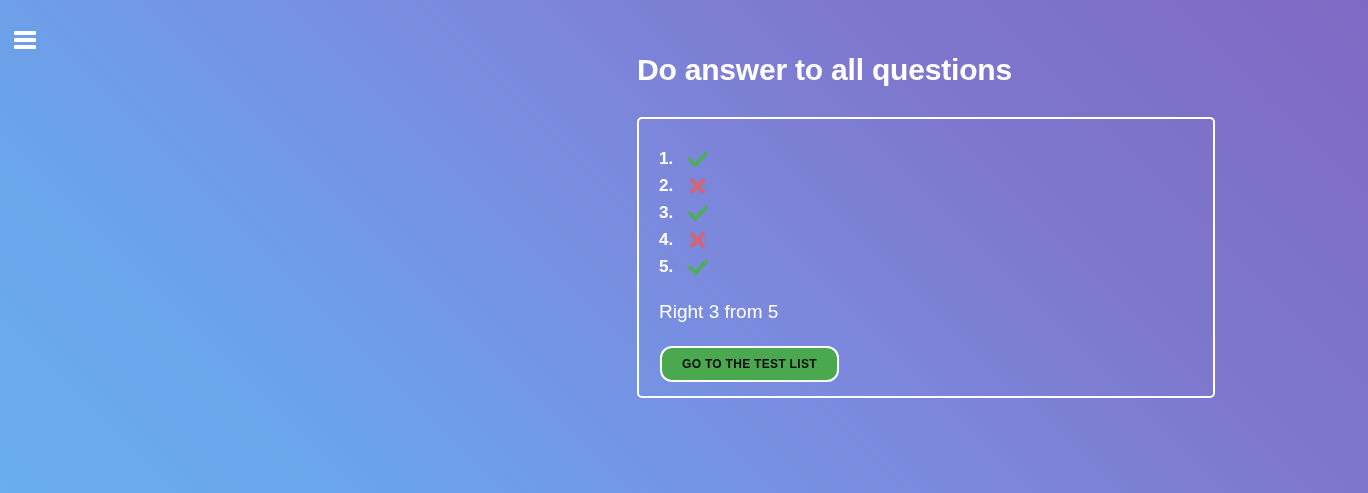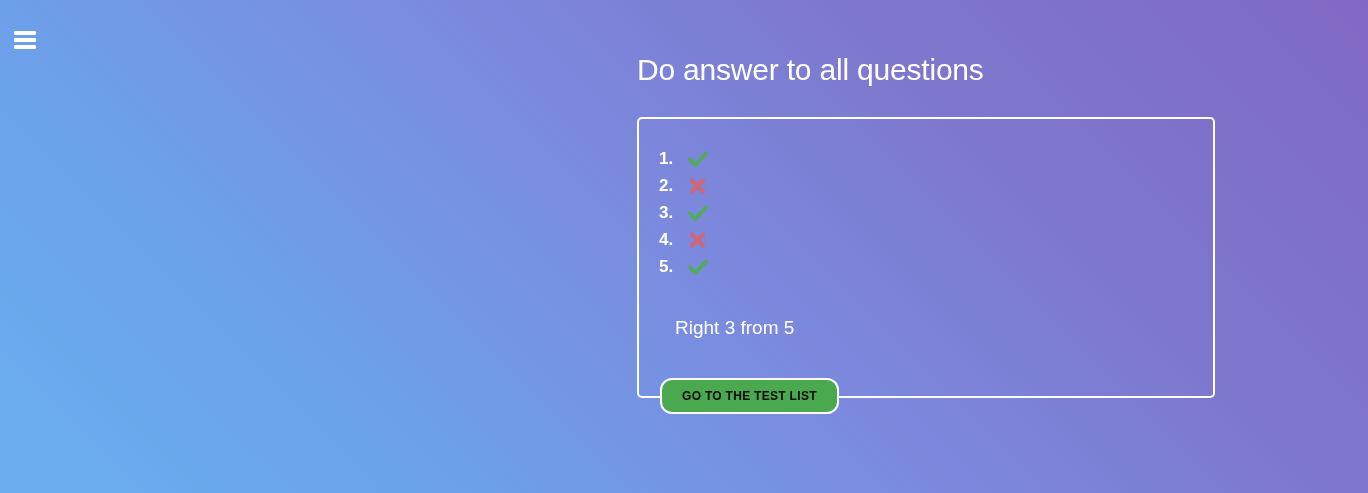--- a/index.html
+++ b/index.html
@@ -45,21 +45,21 @@
     position: absolute;
     left: 637px;
     top: 0;
     width: 600px;
   }
 
   .page-title {
     margin: 0;
     padding-top: 53px;
     font-size: 30px;
-    font-weight: normal;
+    font-weight: bold;
     color: #ffffff;
     letter-spacing: -0.2px;
     line-height: 1.1;
   }
 
   
   .result-card {
     position: absolute;
     left: 637px;
     top: 117px;
@@ -91,21 +91,21 @@
   .mark {
     display: inline-block;
     width: 22px;
     height: 20px;
     flex: 0 0 auto;
     margin-left: 2px;
   }
   .mark svg { display: block; }
 
   .score-text {
-    margin: 16px;
+    margin: 0;
     padding: 21px 0 0 20px;
     font-size: 19px;
     font-weight: normal;
     color: #ffffff;
     line-height: 1.2;
   }
 
   .button-wrap {
     padding: 22px 0 0 21px;
   }

